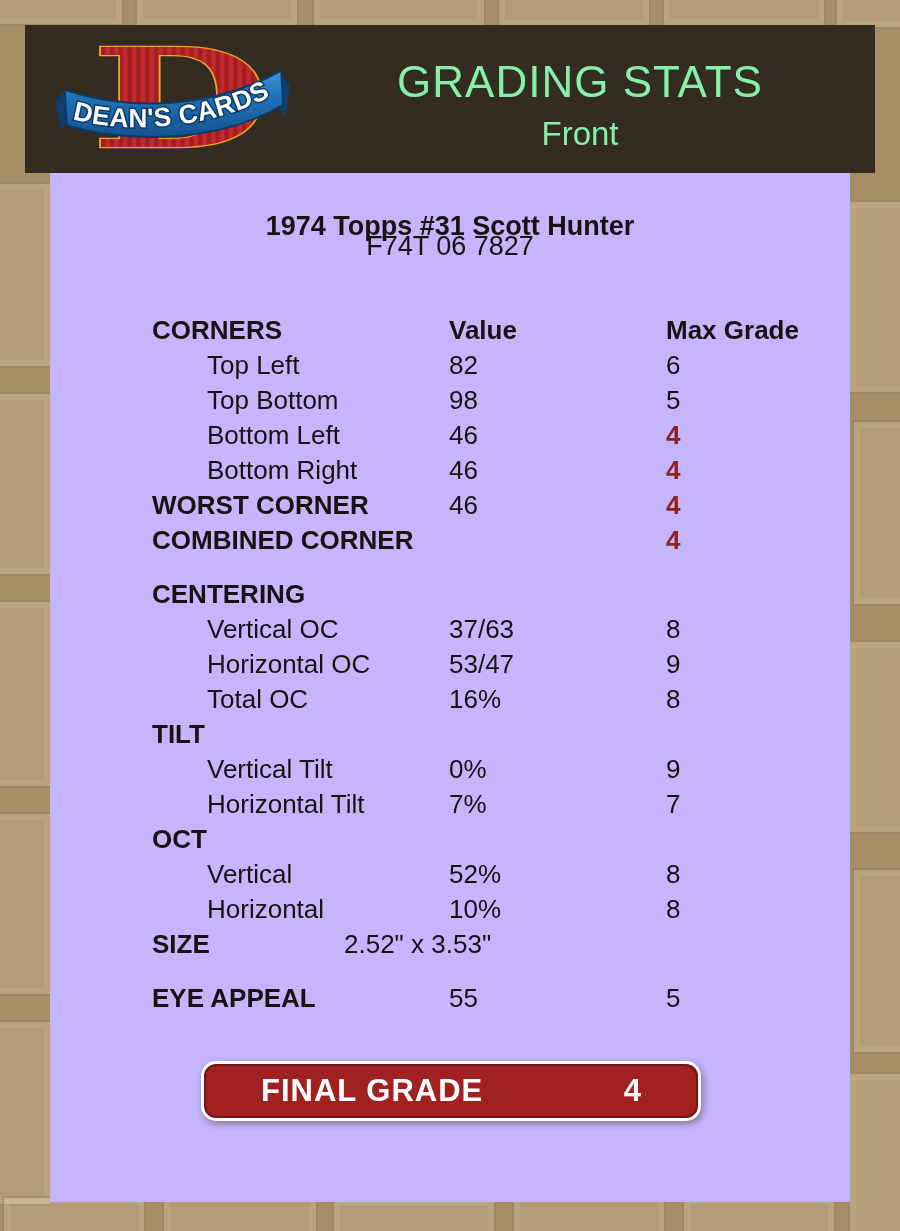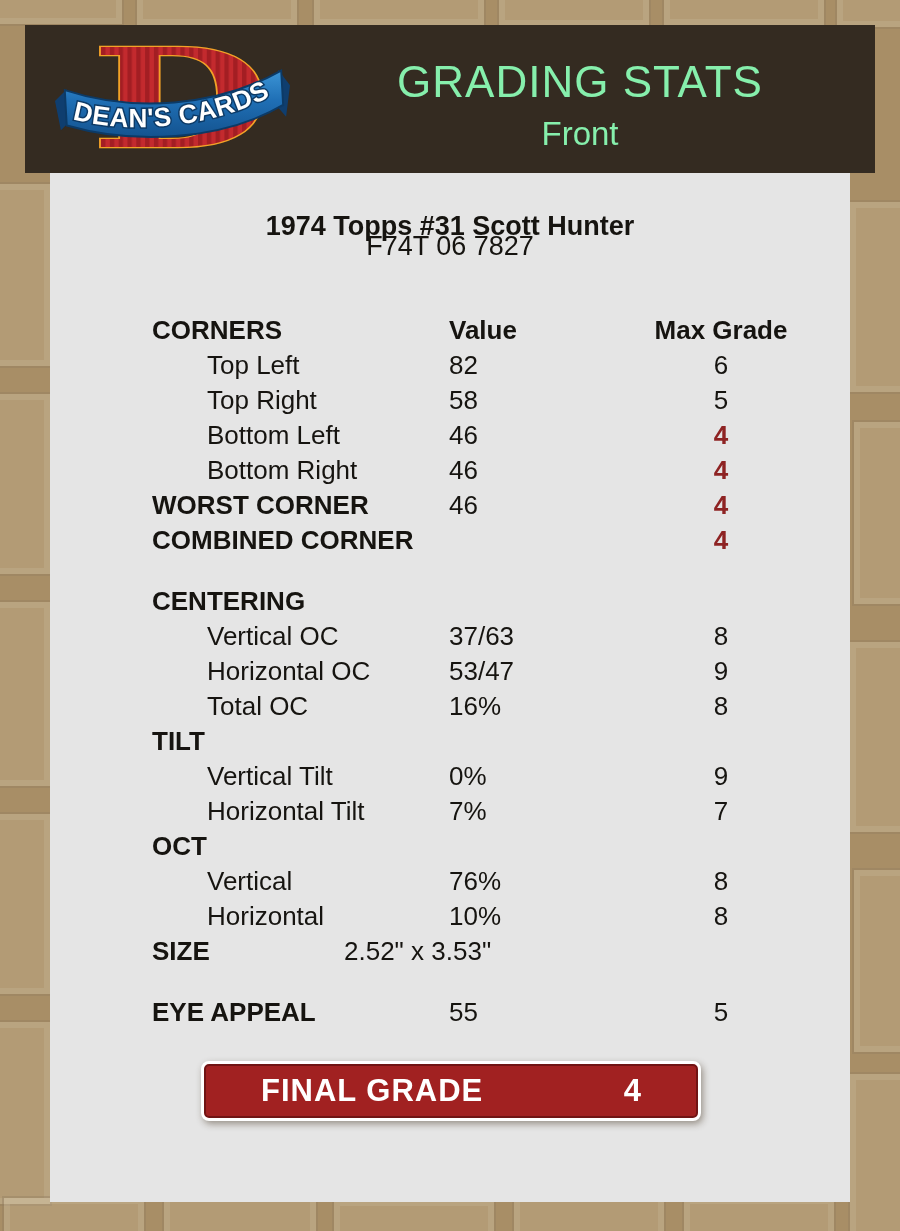--- a/index.html
+++ b/index.html
@@ -30,48 +30,48 @@
     font-size:44px;letter-spacing:1px;line-height:1.1;
   }
   .header-subtitle{
     position:absolute;left:0;right:0;top:90px;
     font-size:33px;
   }
   .logo{position:absolute;left:30px;top:4px;}
   
   .sheet{
     position:absolute;left:50px;top:173px;width:800px;height:1029px;
-    background:#e5e5e5;color:#161410;
+    background:#c4b5fd;color:#161410;
   }
   .card-title{
     position:absolute;left:0;right:0;top:38px;text-align:center;
     font-size:27px;font-weight:bold;
   }
   .card-code{
     position:absolute;left:0;right:0;top:58px;text-align:center;
     font-size:27px;
   }
   .grading-table{position:absolute;left:0;top:140px;width:656px;}
   .t-row{position:relative;height:35px;line-height:35px;font-size:26px;}
-  .t-row.gap{margin-top:26px;}
+  .t-row.gap{margin-top:19px;}
   .t-label{position:absolute;left:102px;white-space:nowrap;}
   .t-row.indent .t-label{left:157px;}
   .t-row.bold .t-label{font-weight:bold;}
   .t-row.header-row .t-label,
   .t-row.header-row .t-value,
   .t-row.header-row .t-grade{font-weight:bold;}
   .t-value{position:absolute;left:399px;width:200px;text-align:left;white-space:nowrap;}
   .t-row.wide-value .t-value{left:294px;width:300px;}
-  .t-grade{position:absolute;left:596px;width:150px;text-align:center;}
+  .t-grade{position:absolute;left:616px;width:150px;}
   .t-row.red .t-grade{color:#8e2323;font-weight:bold;}
   
   .final-grade-btn{
     position:absolute;left:151px;top:888px;width:500px;height:60px;
     background:#a12121;
-    border:3px solid #ffffff;border-radius:8px;
+    border:3px solid #ffffff;border-radius:15px;
     box-shadow:2px 3px 7px rgba(60,45,25,0.45), inset 0 0 0 2px #701414;
     display:flex;align-items:center;justify-content:space-between;
     padding:4px 57px;box-sizing:border-box;cursor:pointer;
   }
   .final-grade-label{color:#ffffff;font-size:31px;font-weight:bold;letter-spacing:1px;}
   .final-grade-value{color:#ffffff;font-size:31px;font-weight:bold;}
 </style>
 </head>
 <body>
 
@@ -144,22 +144,22 @@
       <span class="t-label">CORNERS</span>
       <span class="t-value">Value</span>
       <span class="t-grade">Max Grade</span>
     </div>
   <div class="t-row indent">
     <span class="t-label">Top Left</span>
     <span class="t-value">82</span>
     <span class="t-grade">6</span>
   </div>
       <div class="t-row indent">
-    <span class="t-label">Top Right</span>
-    <span class="t-value">58</span>
+    <span class="t-label">Top Bottom</span>
+    <span class="t-value">98</span>
     <span class="t-grade">5</span>
   </div>
       <div class="t-row indent red">
     <span class="t-label">Bottom Left</span>
     <span class="t-value">46</span>
     <span class="t-grade">4</span>
   </div>
       <div class="t-row indent red">
     <span class="t-label">Bottom Right</span>
     <span class="t-value">46</span>
@@ -209,21 +209,21 @@
     <span class="t-value">7%</span>
     <span class="t-grade">7</span>
   </div>
       <div class="t-row bold">
     <span class="t-label">OCT</span>
     <span class="t-value"></span>
     <span class="t-grade"></span>
   </div>
       <div class="t-row indent">
     <span class="t-label">Vertical</span>
-    <span class="t-value">76%</span>
+    <span class="t-value">52%</span>
     <span class="t-grade">8</span>
   </div>
       <div class="t-row indent">
     <span class="t-label">Horizontal</span>
     <span class="t-value">10%</span>
     <span class="t-grade">8</span>
   </div>
       <div class="t-row bold wide-value">
     <span class="t-label">SIZE</span>
     <span class="t-value">2.52" x 3.53"</span>

